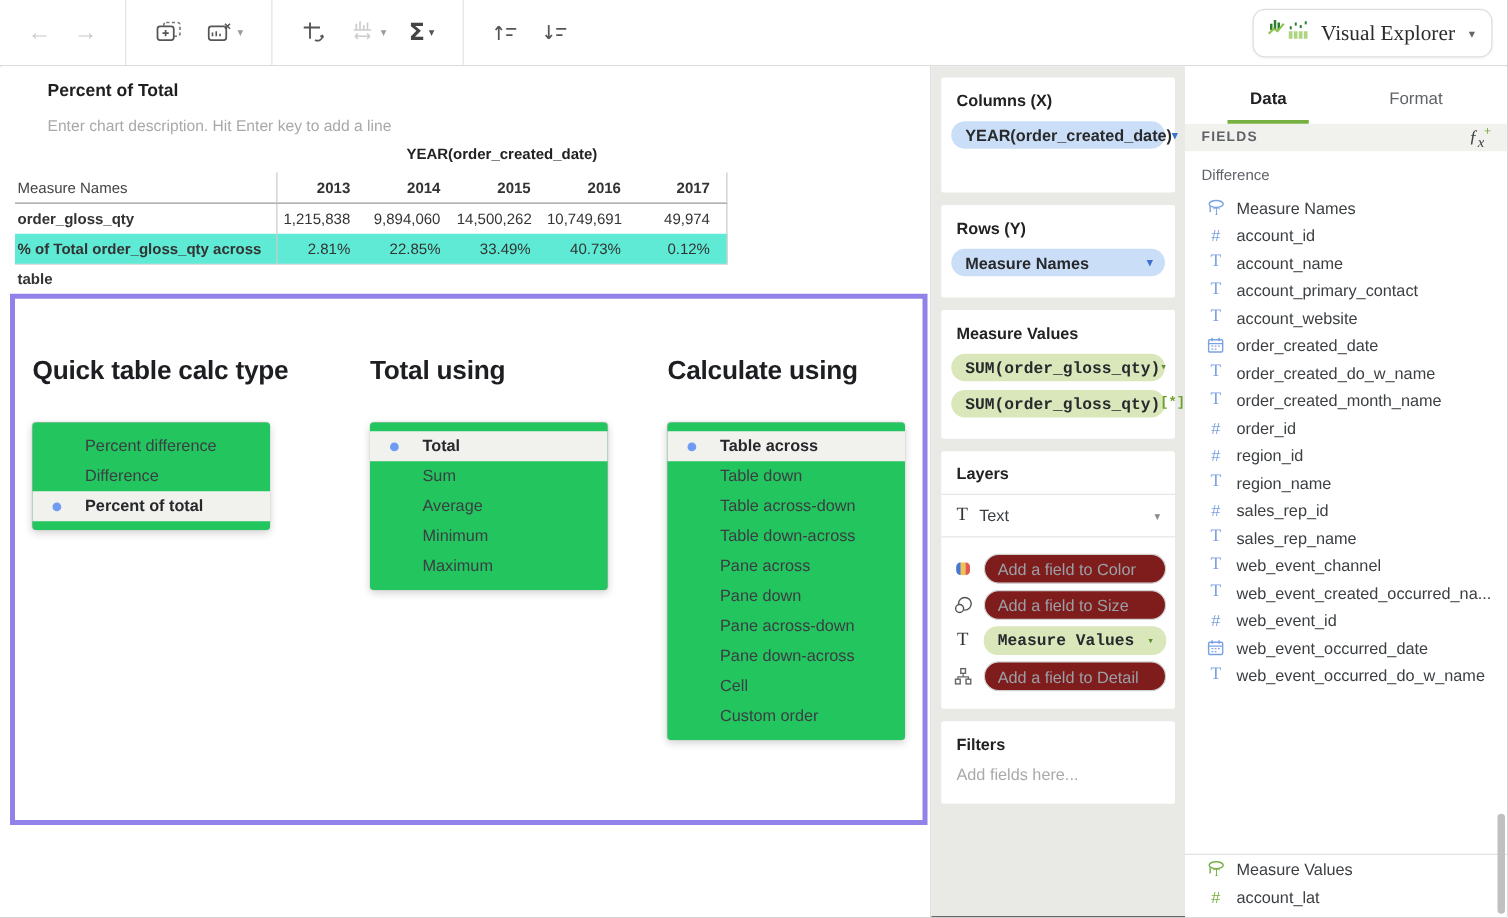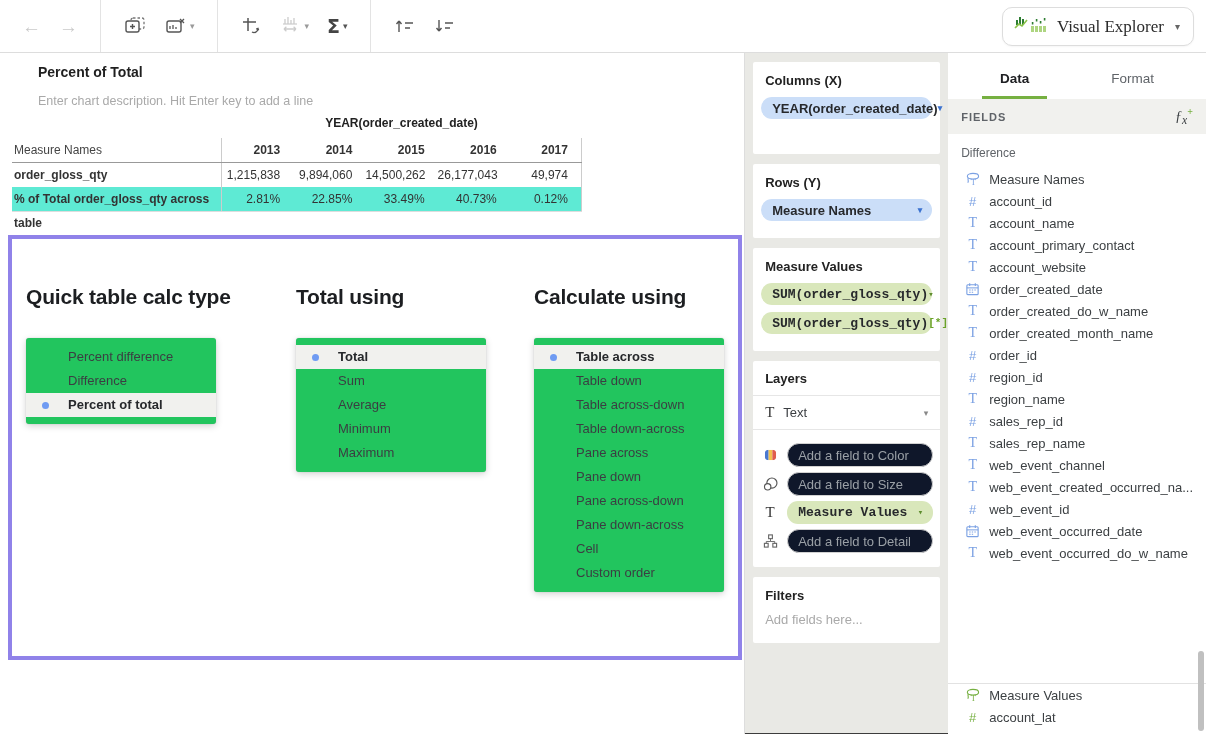--- a/index.html
+++ b/index.html
@@ -65,31 +65,31 @@
   .card.pad-b { padding-bottom:28px; }
 
   .layers-card { padding:0; }
   .layers-head { padding:10px 12px 9px; font-size:13px; font-weight:bold; color:#222; border-bottom:1px solid #e6e6e6; }
   .layer-type-row { display:flex; align-items:center; gap:9px; padding:8px 12px; border-bottom:1px solid #e6e6e6; font-size:13px; color:#3b3e42; cursor:pointer; }
   .layer-type-row .t-glyph { font-family:"Liberation Serif",serif; font-size:15px; color:#333; }
   .layer-type-row .lt-caret { margin-left:auto; font-size:9px; color:#888; }
   .slots { padding:8px 7px 9px; }
   .slot { display:flex; align-items:center; gap:7px; margin:5px 0; }
   .slot-icon { width:20px; display:flex; justify-content:center; align-items:center; flex:none; }
-  .slot-field { flex:1; height:24px; border:1px solid #d2d2d2; border-radius:12px; display:flex; align-items:center; padding:0 10px; font-size:13px; color:#9aa0a6; background:#0f172a; cursor:text; }
+  .slot-field { flex:1; height:24px; border:1px solid #d2d2d2; border-radius:12px; display:flex; align-items:center; padding:0 10px; font-size:13px; color:#9aa0a6; background:#7f1d1d; cursor:text; }
   .slot .pill { flex:1; margin-bottom:0; height:23px; }
   .t-glyph-serif { font-family:"Liberation Serif",serif; font-size:15px; color:#333; }
 
   .filters-card .placeholder { font-size:13px; color:#a9a9a9; margin:2px 4px 6px; }
 
   
   .tabs { display:flex; justify-content:center; gap:46px; padding-top:10px; }
   .tab { font-size:13.5px; color:#5f6368; padding:8px 18px 10px; cursor:pointer; border-bottom:3px solid transparent; }
   .tab.active { color:#202124; font-weight:bold; border-bottom-color:#76b041; }
-  .fields-bar { height:35px; background:#f1f1ee; display:flex; align-items:center; justify-content:space-between; padding:0 13px; }
+  .fields-bar { height:22px; background:#f1f1ee; display:flex; align-items:center; justify-content:space-between; padding:0 13px; }
   .fields-bar .fl { font-size:11px; font-weight:bold; letter-spacing:1px; color:#5f6368; }
   .fx { font-family:"Liberation Serif",serif; font-style:italic; font-size:14px; color:#3c4043; cursor:pointer; }
   .fx sup { color:#76b041; font-weight:bold; font-style:normal; font-size:10px; }
   .sec-label { font-size:12px; color:#5f6368; padding:12px 13px 8px; }
   .field-row { display:flex; align-items:center; gap:9px; height:22px; padding:0 13px 0 17px; font-size:13px; color:#3c4043; cursor:pointer; white-space:nowrap; overflow:hidden; }
   .field-row .fi { width:15px; flex:none; display:flex; justify-content:center; }
   .measures-sec { position:absolute; left:0; right:0; bottom:0; border-top:1px solid #e2e2e2; background:#fff; padding-bottom:6px; }
   .measures-sec .sec-label { padding-top:10px; }
   .scroll-thumb { position:absolute; right:2px; bottom:3px; width:6px; height:80px; border-radius:3px; background:#c0c0c0; }
 </style>
@@ -194,21 +194,21 @@
             <div class="cell num">2015</div>
             <div class="cell num">2016</div>
             <div class="cell num" style="border-right: 1px solid rgb(204, 204, 204);">2017</div>
           </div>
         <div id="table-body">
             <div class="t-row t-body-row">
               <div class="cell rowhead">order_gloss_qty</div>
               <div class="cell num" style="border-left: 1px solid rgb(204, 204, 204);">1,215,838</div>
               <div class="cell num">9,894,060</div>
               <div class="cell num">14,500,262</div>
-              <div class="cell num">26,177,043</div>
+              <div class="cell num">10,749,691</div>
               <div class="cell num" style="border-right: 1px solid rgb(204, 204, 204);">49,974</div>
             </div>
             <div class="t-row t-body-row hl">
               <div class="cell rowhead">% of Total order_gloss_qty across table</div>
               <div class="cell num" style="border-left: 1px solid rgb(204, 204, 204);">2.81%</div>
               <div class="cell num">22.85%</div>
               <div class="cell num">33.49%</div>
               <div class="cell num">40.73%</div>
               <div class="cell num" style="border-right: 1px solid rgb(204, 204, 204);">0.12%</div>
             </div>

